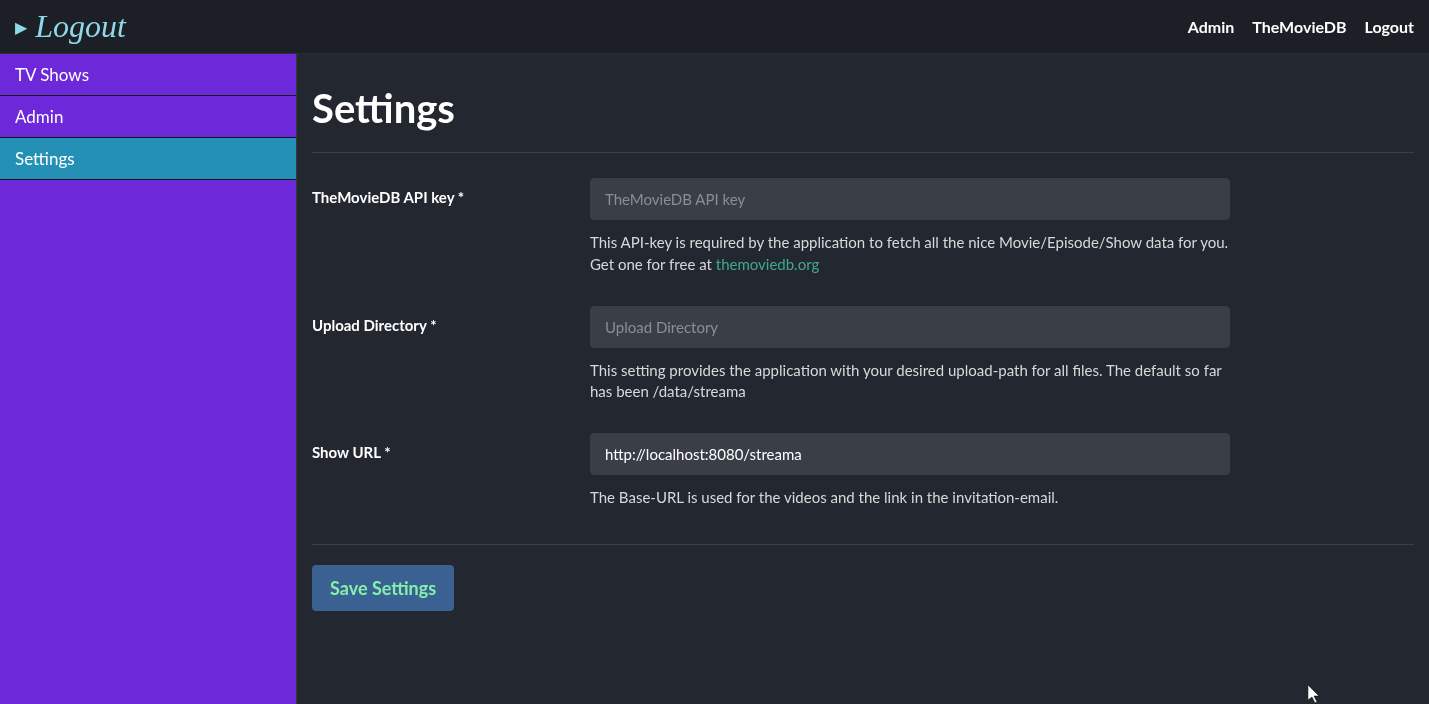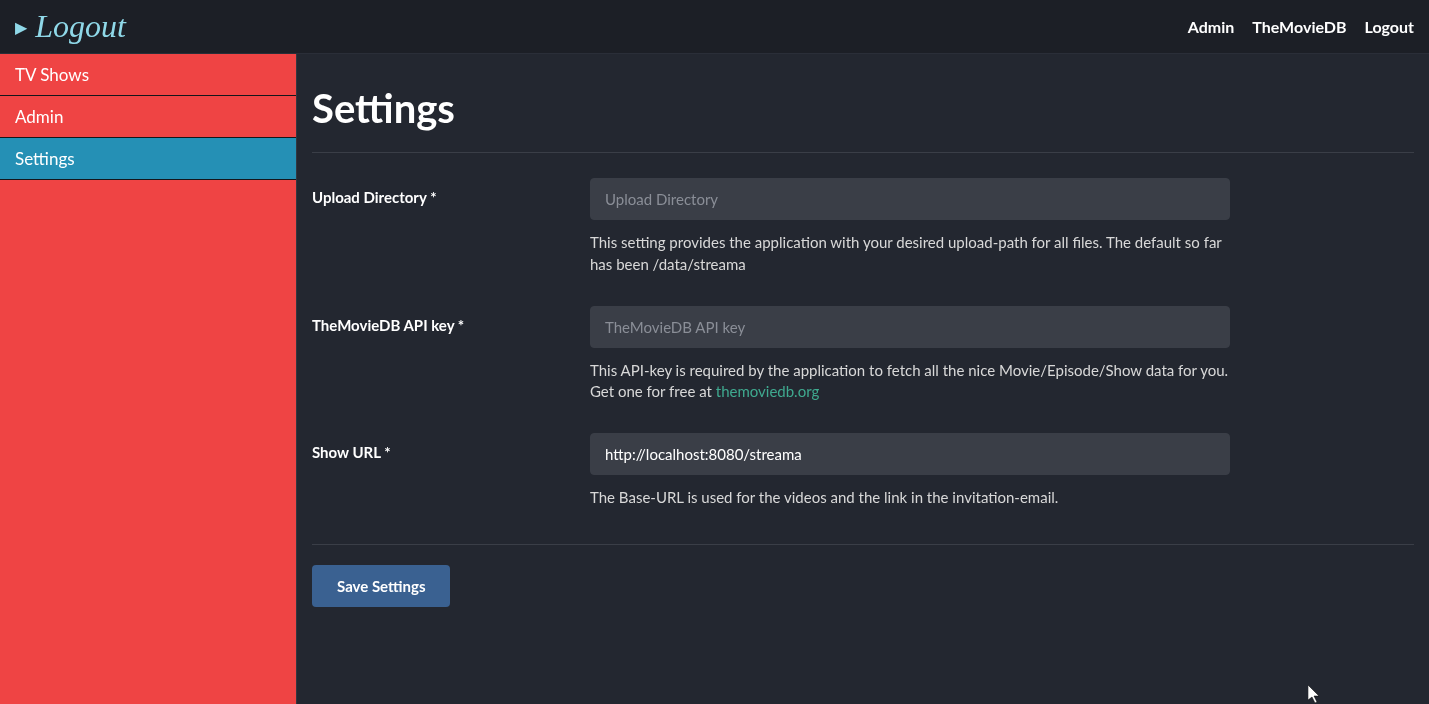--- a/index.html
+++ b/index.html
@@ -49,21 +49,21 @@
       text-decoration: none;
       font-size: 16px;
       font-weight: 700;
     }
     .container {
       display: flex;
       height: calc(100% - 54px);
     }
     .sidebar {
       width: 297px;
-      background-color: #ef4444;
+      background-color: #6d28d9;
       border-right: 1px solid #333740;
     }
     .sidebar-item {
       padding: 10px 15px;
       font-size: 17px;
       font-weight: 400;
       color: #ffffff;
       cursor: pointer;
       border-bottom: 1px solid #14161b;
     }
@@ -128,24 +128,24 @@
       text-decoration: none;
     }
     .bottom-divider {
       border: none;
       border-top: 1px solid #3a3e47;
       margin-top: 35px;
       margin-bottom: 20px;
     }
     .save-button {
       background-color: #3a6191;
-      color: #ffffff;
+      color: #86efac;
       border: none;
-      padding: 12px 25px;
-      font-size: 15px;
+      padding: 12px 18px;
+      font-size: 18px;
       font-weight: 700;
       border-radius: 4px;
       cursor: pointer;
       font-family: inherit;
     }
     .cursor {
       position: absolute;
       left: 1308px;
       top: 685px;
       pointer-events: none;
@@ -169,38 +169,38 @@
 <div class="container">
   <div class="sidebar">
     <div class="sidebar-item">TV Shows</div>
     <div class="sidebar-item">Admin</div>
     <div class="sidebar-item active">Settings</div>
   </div>
 
   <div class="main-content">
     <h1 class="page-title">Settings</h1>
     <hr class="divider">
+
+    <div class="form-row">
+      <div class="form-label">TheMovieDB API key *</div>
+      <div class="form-field-container">
+        <input type="text" class="form-input" placeholder="TheMovieDB API key" style="">
+        <div class="form-help"><span>This API-key is required by the application to fetch all the nice Movie/Episode/Show data for you. Get one for free at </span><a href="#">themoviedb.org</a></div>
+      </div>
+    </div>
 
     <div class="form-row">
       <div class="form-label">Upload Directory *</div>
       <div class="form-field-container">
         <input type="text" class="form-input" placeholder="Upload Directory" style="">
         <div class="form-help">This setting provides the application with your desired upload-path for all files. The default so far has been /data/streama</div>
       </div>
     </div>
 
     <div class="form-row">
-      <div class="form-label">TheMovieDB API key *</div>
-      <div class="form-field-container">
-        <input type="text" class="form-input" placeholder="TheMovieDB API key" style="">
-        <div class="form-help"><span>This API-key is required by the application to fetch all the nice Movie/Episode/Show data for you. Get one for free at </span><a href="#">themoviedb.org</a></div>
-      </div>
-    </div>
-
-    <div class="form-row">
       <div class="form-label">Show URL *</div>
       <div class="form-field-container">
         <input type="text" class="form-input" value="http://localhost:8080/streama" style="">
         <div class="form-help">The Base-URL is used for the videos and the link in the invitation-email.</div>
       </div>
     </div>
 
     <hr class="bottom-divider">
 
     <button class="save-button">Save Settings</button>

